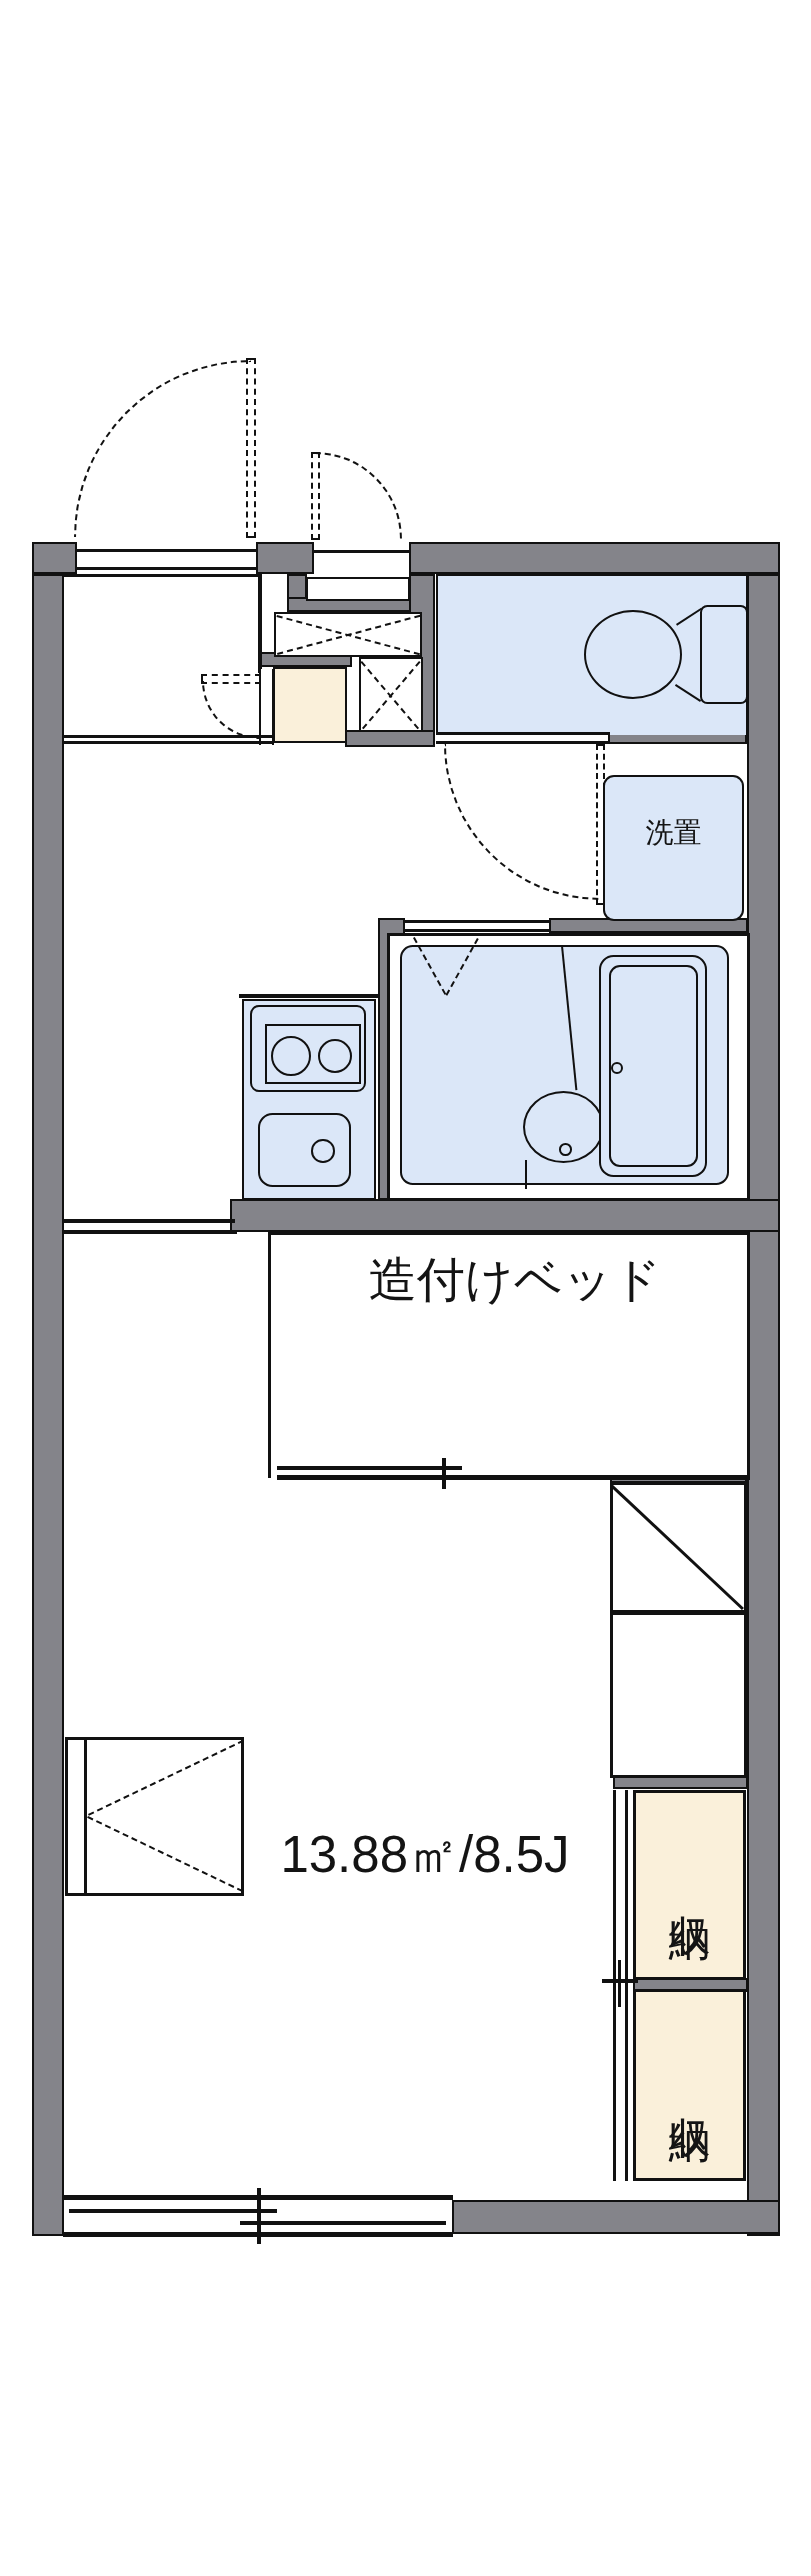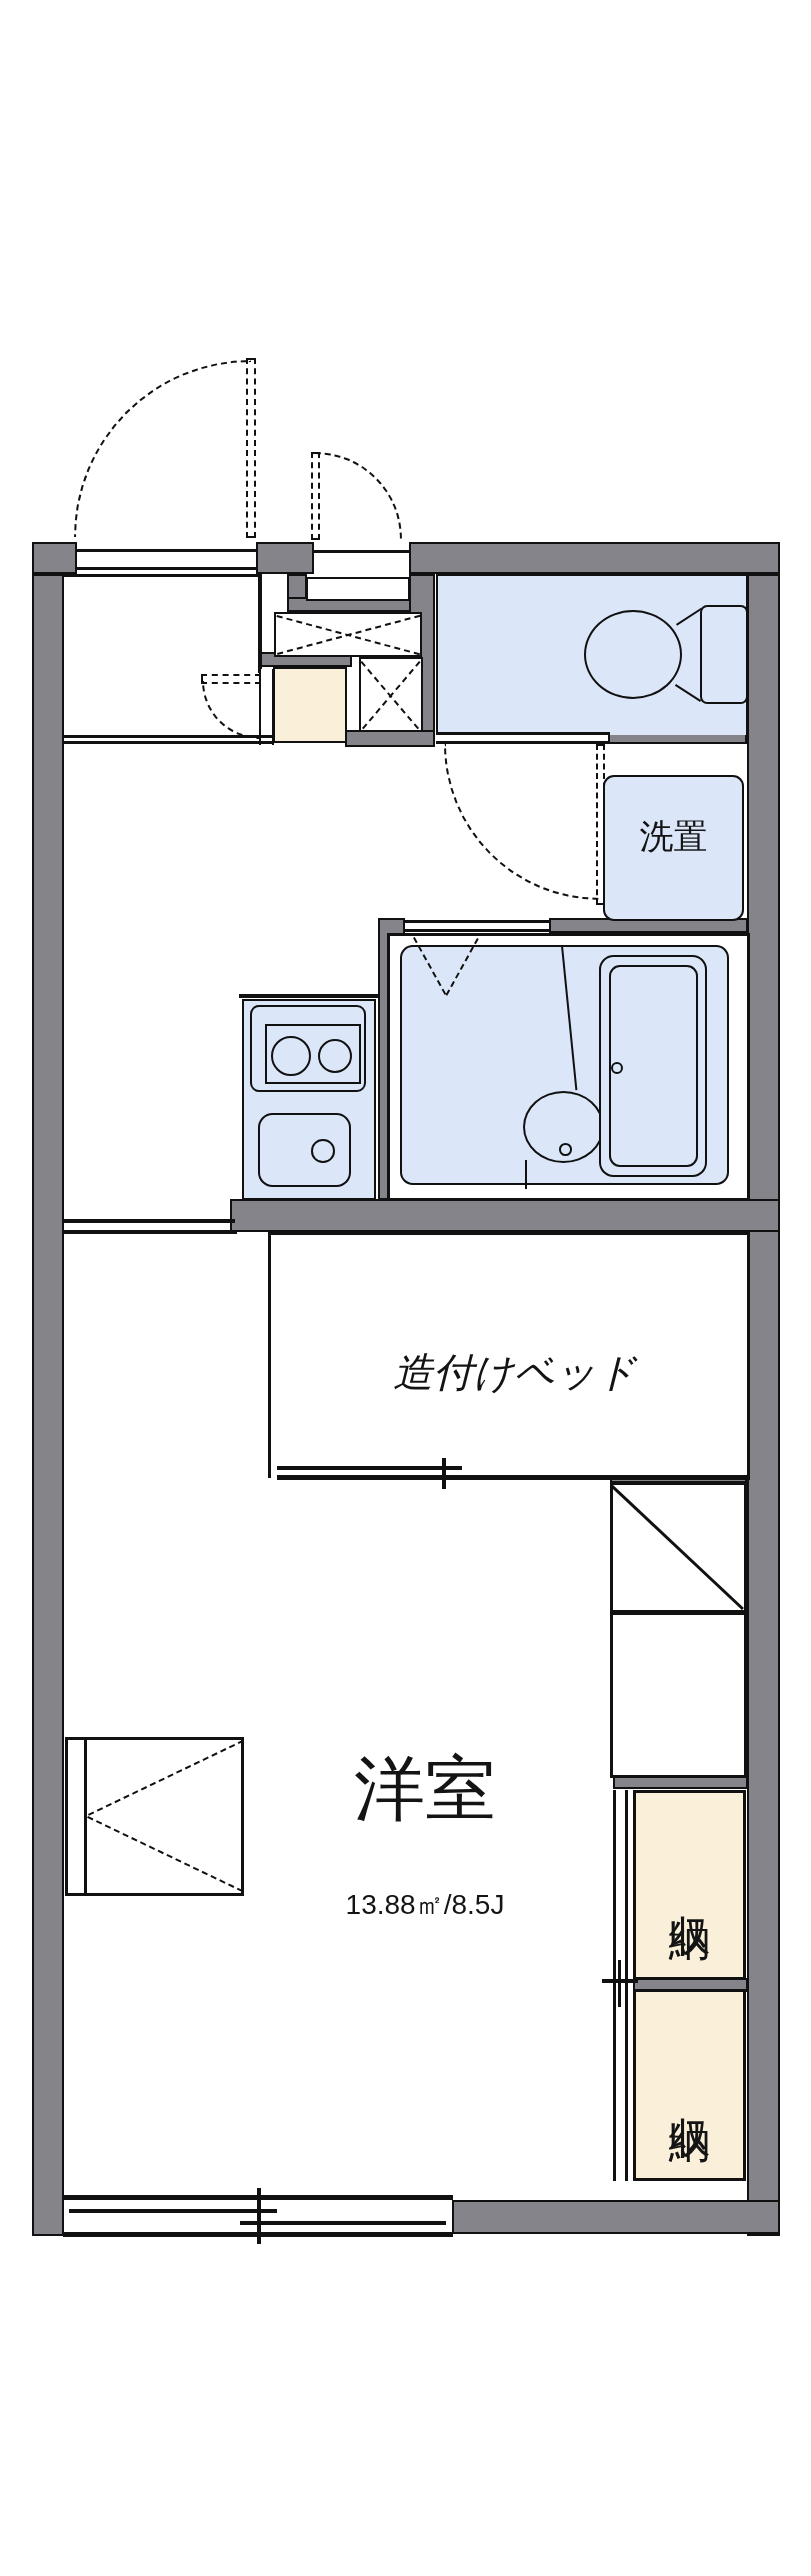--- a/index.html
+++ b/index.html
@@ -69,21 +69,21 @@
 
   <div class="box blue" style="left:436px;top:574px;width:312px;height:161px;border-bottom:none;"></div>
   <div class="ln" style="left:436px;top:732px;width:174px;height:2.7px;"></div>
   <div class="ln" style="left:436px;top:741px;width:174px;height:2.7px;"></div>
   <div class="box blue circ" style="left:584px;top:610px;width:98px;height:89px;"></div>
   <div class="box blue" style="left:700px;top:605px;width:48px;height:99px;border-radius:7.2px;"></div>
   <div class="solidh rot" style="left:676px;top:624px;width:30px;border-top-width:2.7px;transform:rotate(-33deg);"></div>
   <div class="solidh rot" style="left:676px;top:684px;width:30px;border-top-width:2.7px;transform:rotate(33deg);"></div>
 
   <div class="box blue" style="left:603px;top:775px;width:141px;height:146px;border-radius:11px;"></div>
-  <div class="txt" style="left:603px;top:814px;width:141px;font-size:34px;">洗置</div>
+  <div class="txt" style="left:603px;top:814px;width:141px;font-size:28px;">洗置</div>
 
   <div class="ln" style="left:405px;top:920px;width:146px;height:2.7px;"></div>
   <div class="ln" style="left:405px;top:929px;width:146px;height:2.7px;"></div>
   <div class="box b4" style="left:387px;top:933px;width:363px;height:268px;"></div>
   <div class="box blue" style="left:400px;top:945px;width:329px;height:240px;border-radius:12.7px;"></div>
   <div class="dashv rot" style="left:413px;top:938px;height:65px;transform:rotate(-29deg);"></div>
   <div class="dashv rot" style="left:477px;top:938px;height:65px;transform:rotate(29deg);"></div>
   <div class="abs rot" style="left:561px;top:946px;width:0;height:145px;border-left:2.7px solid #111;transform:rotate(-5.7deg);"></div>
   <div class="abs" style="left:525px;top:1160px;width:0;height:29px;border-left:2.7px solid #111;"></div>
   <div class="box blue circ" style="left:523px;top:1091px;width:81px;height:72px;"></div>
@@ -98,21 +98,21 @@
   <div class="box nobg" style="left:265px;top:1024px;width:96px;height:60px;"></div>
   <div class="box nobg circ" style="left:271px;top:1036px;width:40px;height:40px;"></div>
   <div class="box nobg circ" style="left:318px;top:1039px;width:34px;height:34px;"></div>
   <div class="box nobg" style="left:258px;top:1113px;width:93px;height:74px;border-radius:14.5px;"></div>
   <div class="box nobg circ" style="left:311px;top:1139px;width:23.5px;height:23.5px;"></div>
 
   <div class="box b4" style="left:268px;top:1232px;width:482px;height:246px;border-bottom:none;"></div>
   <div class="ln" style="left:277px;top:1466px;width:185px;height:3.6px;"></div>
   <div class="ln" style="left:277px;top:1475px;width:473px;height:4.5px;"></div>
   <div class="ln" style="left:442px;top:1458px;width:3.6px;height:31px;"></div>
-  <div class="txt" style="left:289px;top:1340px;width:452px;font-size:40px;line-height:64px;font-style:italic;">
+  <div class="txt" style="left:289px;top:1248px;width:452px;font-size:48px;line-height:64px;">
     <div>造付けベッド</div>
   </div>
 
   <div class="box b4" style="left:610px;top:1482px;width:137px;height:131px;"></div>
   <div class="solidh rot" style="left:612px;top:1484px;width:181px;transform:rotate(43.2deg);"></div>
   <div class="box b4" style="left:610px;top:1612px;width:137px;height:166px;"></div>
   <div class="ln" style="left:613px;top:1790px;width:2.7px;height:391px;"></div>
   <div class="ln" style="left:625px;top:1790px;width:2.7px;height:391px;"></div>
   <div class="box cream b4" style="left:633px;top:1790px;width:113px;height:190px;"></div>
   <div class="box cream b4" style="left:633px;top:1989px;width:113px;height:192px;"></div>
@@ -120,22 +120,21 @@
   <div class="ln" style="left:618px;top:1960px;width:2.7px;height:47px;"></div>
   <div class="vwrap" style="left:633px;top:1824px;width:113px;height:127px;">
     <span class="vtxt" style="font-size:42px;">収納</span>
   </div>
   <div class="vwrap" style="left:633px;top:2026px;width:113px;height:127px;">
     <span class="vtxt" style="font-size:42px;">収納</span>
   </div>
 
   <div class="ln" style="left:63px;top:1219px;width:172px;height:3.6px;"></div>
   <div class="ln" style="left:63px;top:1230px;width:174px;height:3.6px;"></div>
-  <div class="txt" style="left:199px;top:1752px;width:452px;font-size:71px;line-height:74px;">洋室</div>
-  <div class="txt" style="left:181px;top:1881px;width:488px;font-size:28px;line-height:47px;">13.88㎡/8.5J</div>
+  <div class="txt" style="left:181px;top:1831px;width:488px;font-size:51px;line-height:47px;">13.88㎡/8.5J</div>
 
   <div class="box" style="left:65px;top:1737px;width:179px;height:159px;border-width:3.6px;"></div>
   <div class="ln" style="left:84px;top:1739px;width:2.7px;height:155px;"></div>
   <div class="dashh rot" style="left:88px;top:1814px;width:172px;transform:rotate(-25.6deg);"></div>
   <div class="dashh rot" style="left:88px;top:1816px;width:172px;transform:rotate(25.6deg);"></div>
 
   <div class="ln" style="left:63px;top:2195px;width:390px;height:4.5px;"></div>
   <div class="ln" style="left:63px;top:2232px;width:390px;height:4.5px;"></div>
   <div class="ln" style="left:69px;top:2209px;width:208px;height:3.6px;"></div>
   <div class="ln" style="left:240px;top:2221px;width:206px;height:3.6px;"></div>

